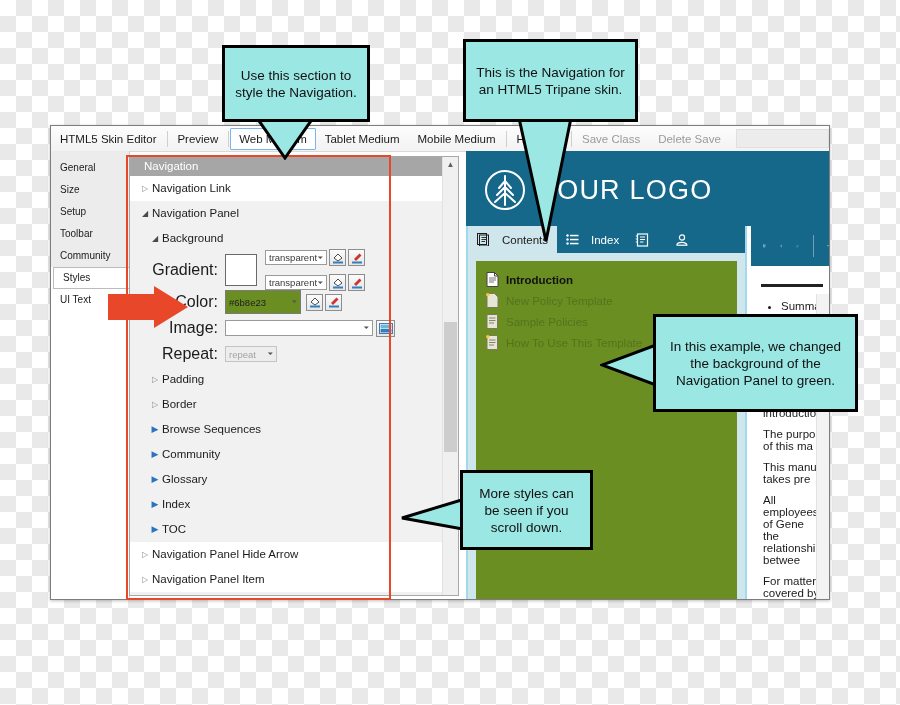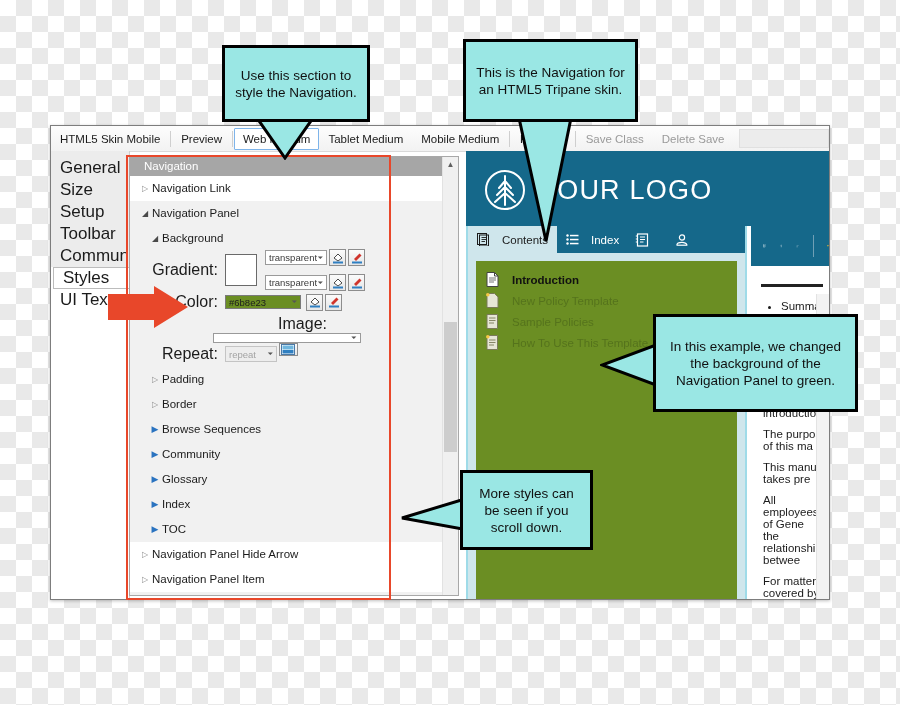--- a/index.html
+++ b/index.html
@@ -35,21 +35,21 @@
   }
   .tb-item.dim{color:#9a9a9a;}
   .tb-box{
     width:105px;height:17px;background:#ececec;border:1px solid #e0e0e0;margin-left:6px;
   }
 
   
   #sidebar{
     position:absolute;left:0;top:25px;width:78px;bottom:0;
     background:#ffffff;border-right:1px solid #cfcfcf;
-    font-size:17px;color:#1b1b1b;
+    font-size:10px;color:#1b1b1b;
   }
   #sidebar-top{background:#ececec;padding-top:6px;}
   .side-item{height:22px;line-height:22px;padding-left:9px;white-space:nowrap;}
   .side-item.active{
     background:#ffffff;border:1px solid #bcbcbc;border-right:none;
     height:20px;line-height:20px;margin-left:2px;
   }
   #sidebar-bottom{background:#ffffff;}
 
   
@@ -133,21 +133,21 @@
   #pv-navpanel{
     position:absolute;left:0;top:102px;width:281px;bottom:0;background:#cfe6ec;
     border-left:2px solid #9fdbe8;border-right:2px solid #9fdbe8;box-sizing:border-box;
     padding:8px 0 0 8px;
   }
   #pv-green{
     position:absolute;left:8px;top:8px;right:8px;bottom:0;background:#6b8e23;
     padding-top:8px;
   }
   .toc-item{
-    display:flex;align-items:center;gap:13px;height:21px;font-size:11.5px;padding-left:10px;
+    display:flex;align-items:center;gap:7px;height:21px;font-size:11.5px;padding-left:10px;
     color:#55731c;
   }
   .toc-item.sel{color:#111111;font-weight:bold;}
 
   
   #pv-content{
     position:absolute;left:285px;top:75px;right:0;bottom:0;background:#ffffff;
   }
   #pv-ctoolbar{
     position:absolute;left:0;top:0;right:0;height:40px;background:#15688a;
@@ -186,21 +186,21 @@
 
   
   #orange-arrow{position:absolute;left:108px;top:286px;width:80px;height:42px;z-index:55;}
 </style>
 </head>
 <body>
 
 <div id="app-window">
 
   <div id="toolbar">
-    <div class="tb-item">HTML5 Skin Mobile</div>
+    <div class="tb-item">HTML5 Skin Editor</div>
     <div class="tb-sep"></div>
     <div class="tb-item">Preview</div>
     <div class="tb-sep"></div>
     <div class="tb-item selected">Web Medium</div>
     <div class="tb-item">Tablet Medium</div>
     <div class="tb-item">Mobile Medium</div>
     <div class="tb-sep"></div>
     <div class="tb-item">Highlight</div>
     <div class="tb-sep"></div>
     <div class="tb-item dim">Save Class</div>
@@ -280,39 +280,39 @@
                   <path d="M8.5 1.5 L10.5 3.5 L5 9 L3 7 Z" fill="#d0342c"></path>
                   <rect x="1" y="9.5" width="10" height="2" fill="#2f7fc1"></rect>
                 </svg>
             </div>
           </div>
         </div>
       </div>
 
       <div class="frow" style="height:26px;">
         <div class="flabel" style="width:88px;">Color:</div>
-        <div class="combo green" style="width:76px;height:14px;">
+        <div class="combo green" style="width:76px;height:24px;">
           <span class="cv">#6b8e23</span>
           <span class="carat">⏷</span>
         </div>
         <div class="minibtn" style="margin-left:5px;">
           <svg width="12" height="12" viewBox="0 0 12 12">
               <path d="M2 6 L6 2 L10 6 L6 9 Z" fill="#ffffff" stroke="#4a4a4a" stroke-width="1"></path>
               <rect x="1" y="9.5" width="10" height="2" fill="#2f7fc1"></rect>
             </svg>
         </div>
         <div class="minibtn">
           <svg width="12" height="12" viewBox="0 0 12 12">
               <path d="M8.5 1.5 L10.5 3.5 L5 9 L3 7 Z" fill="#d0342c"></path>
               <rect x="1" y="9.5" width="10" height="2" fill="#2f7fc1"></rect>
             </svg>
         </div>
       </div>
 
-      <div class="frow" style="height:26px;flex-direction:column;">
+      <div class="frow" style="height:26px;">
         <div class="flabel" style="width:88px;">Image:</div>
         <div class="combo" style="width:148px;height:16px;">
           <span class="cv"></span>
           <span class="carat">⏷</span>
         </div>
         <div class="imgbtn">
           <svg width="14" height="11" viewBox="0 0 14 11">
               <rect x="0.5" y="0.5" width="13" height="10" fill="#ffffff" stroke="#4a7aa8"></rect>
               <rect x="1.5" y="1.5" width="11" height="4" fill="#6fb6de"></rect>
               <rect x="1.5" y="6" width="11" height="3.5" fill="#2f7fc1"></rect>

